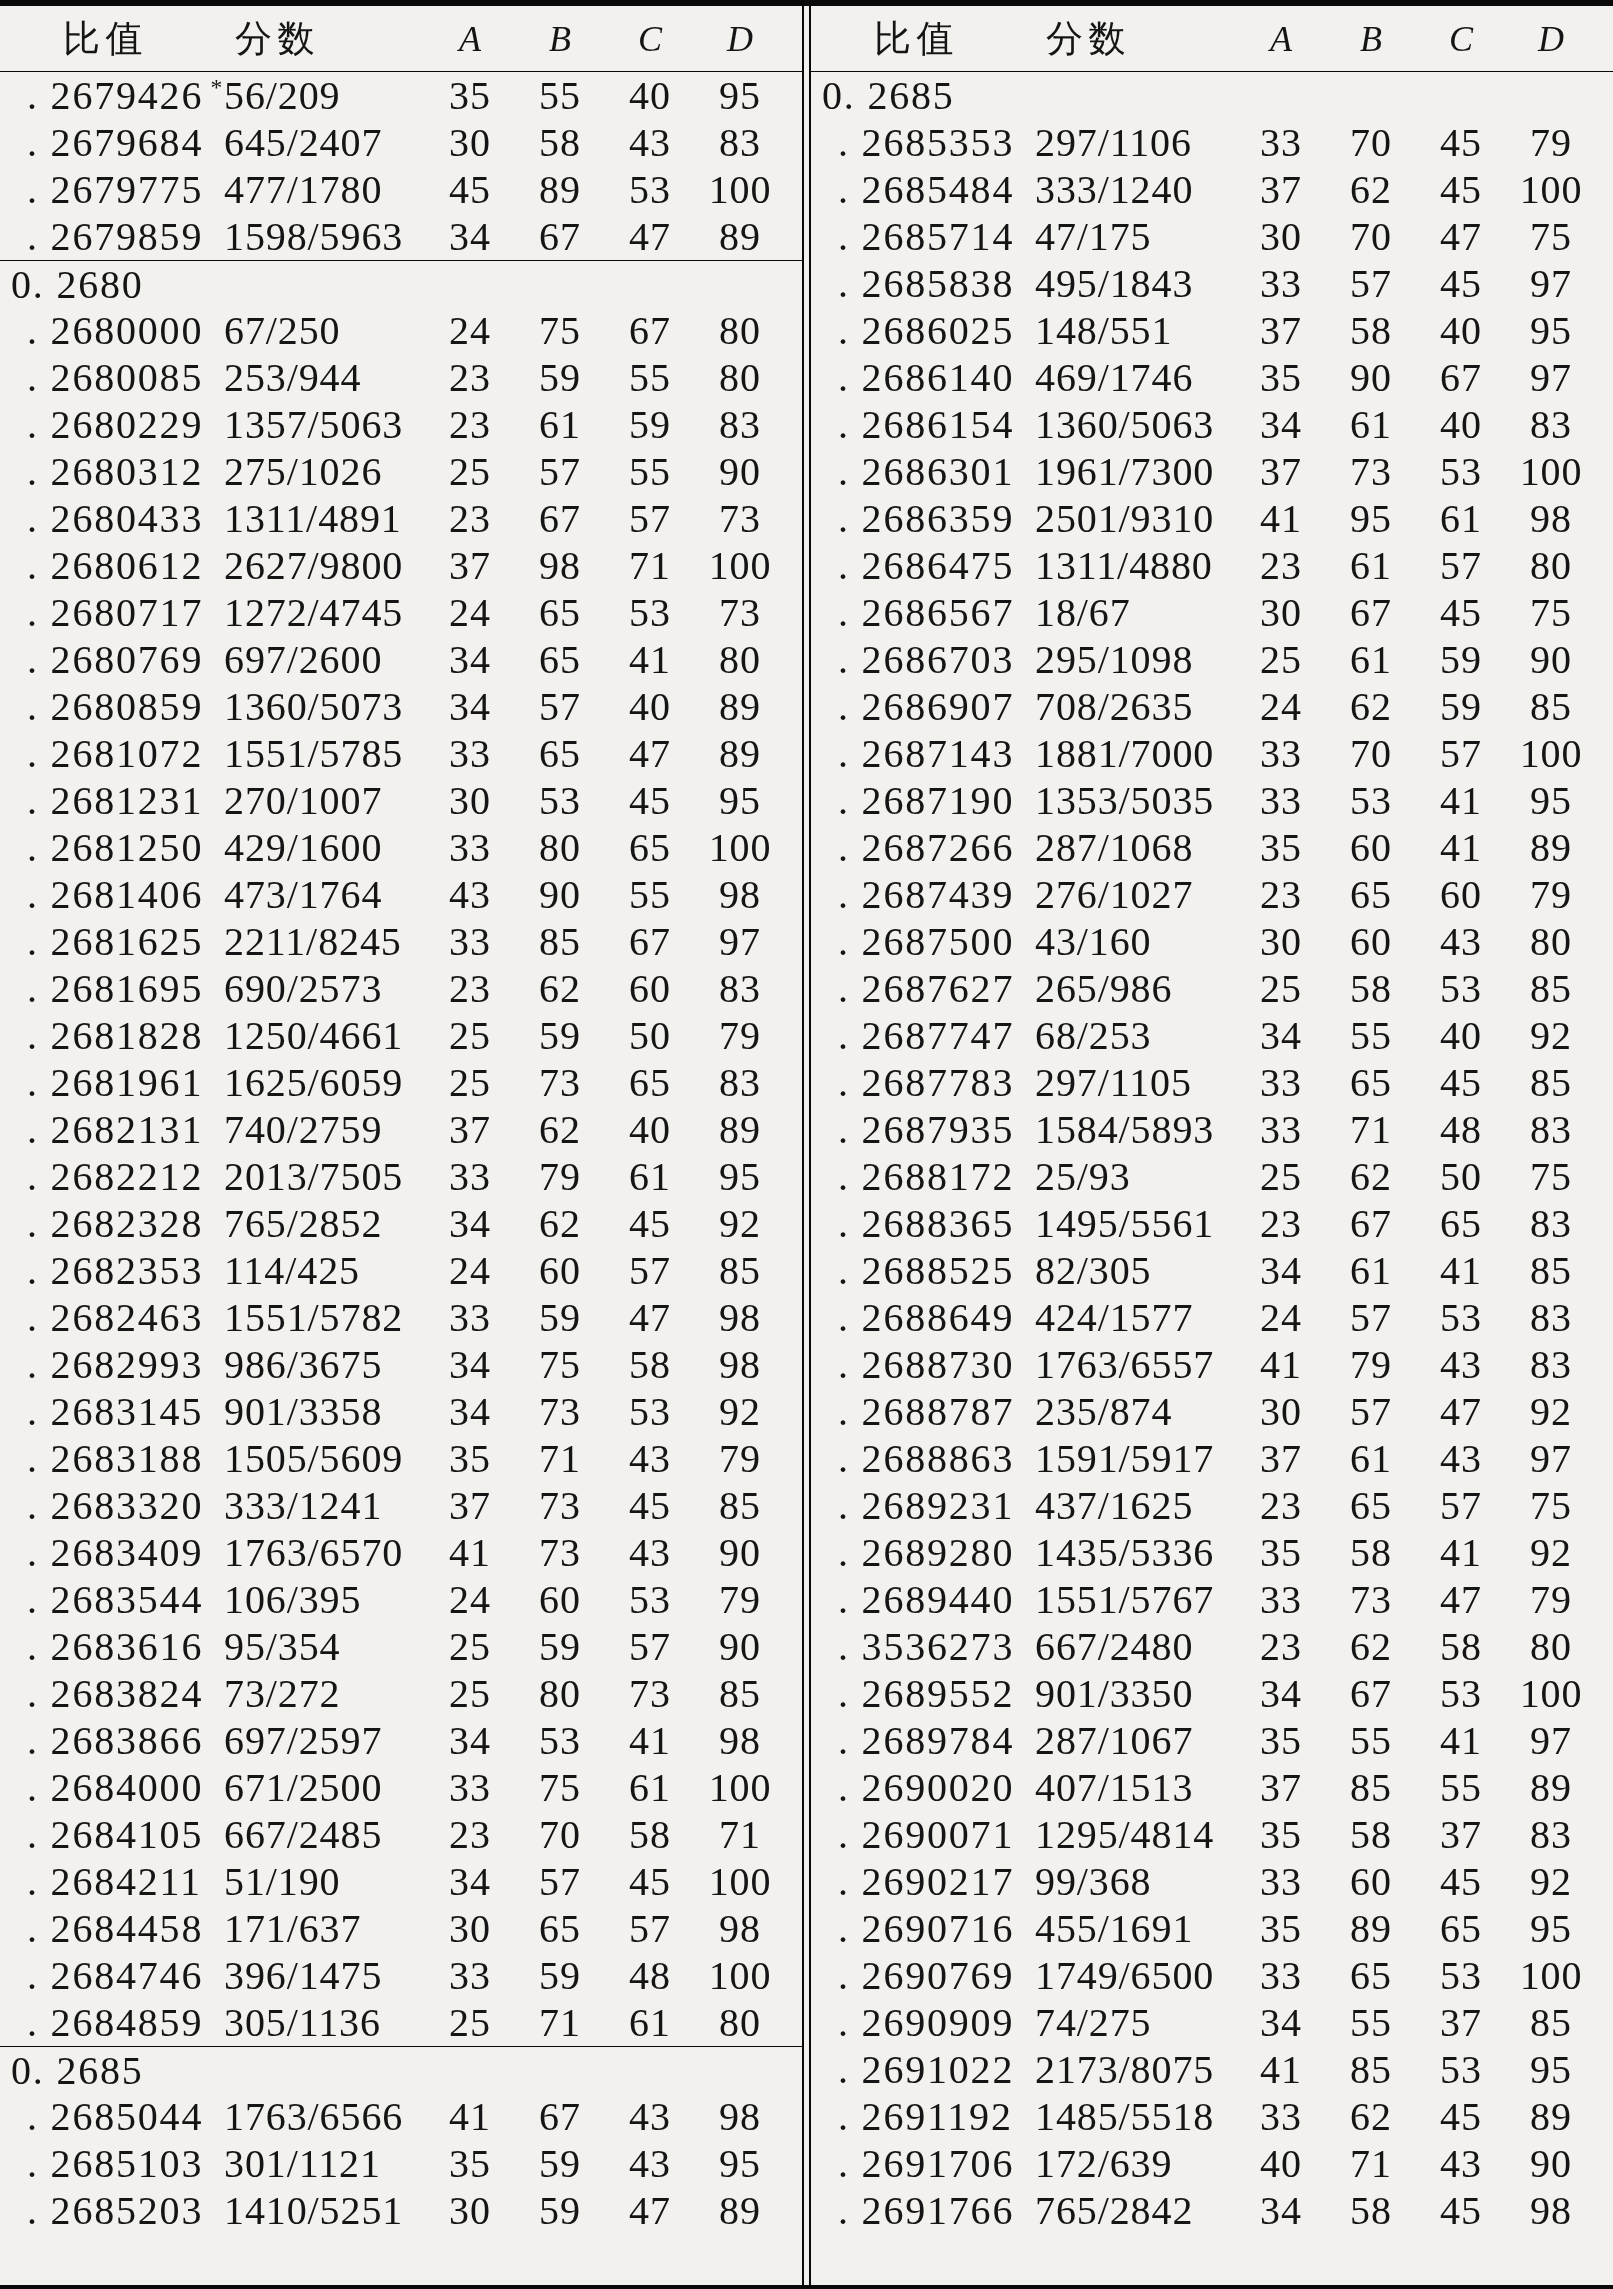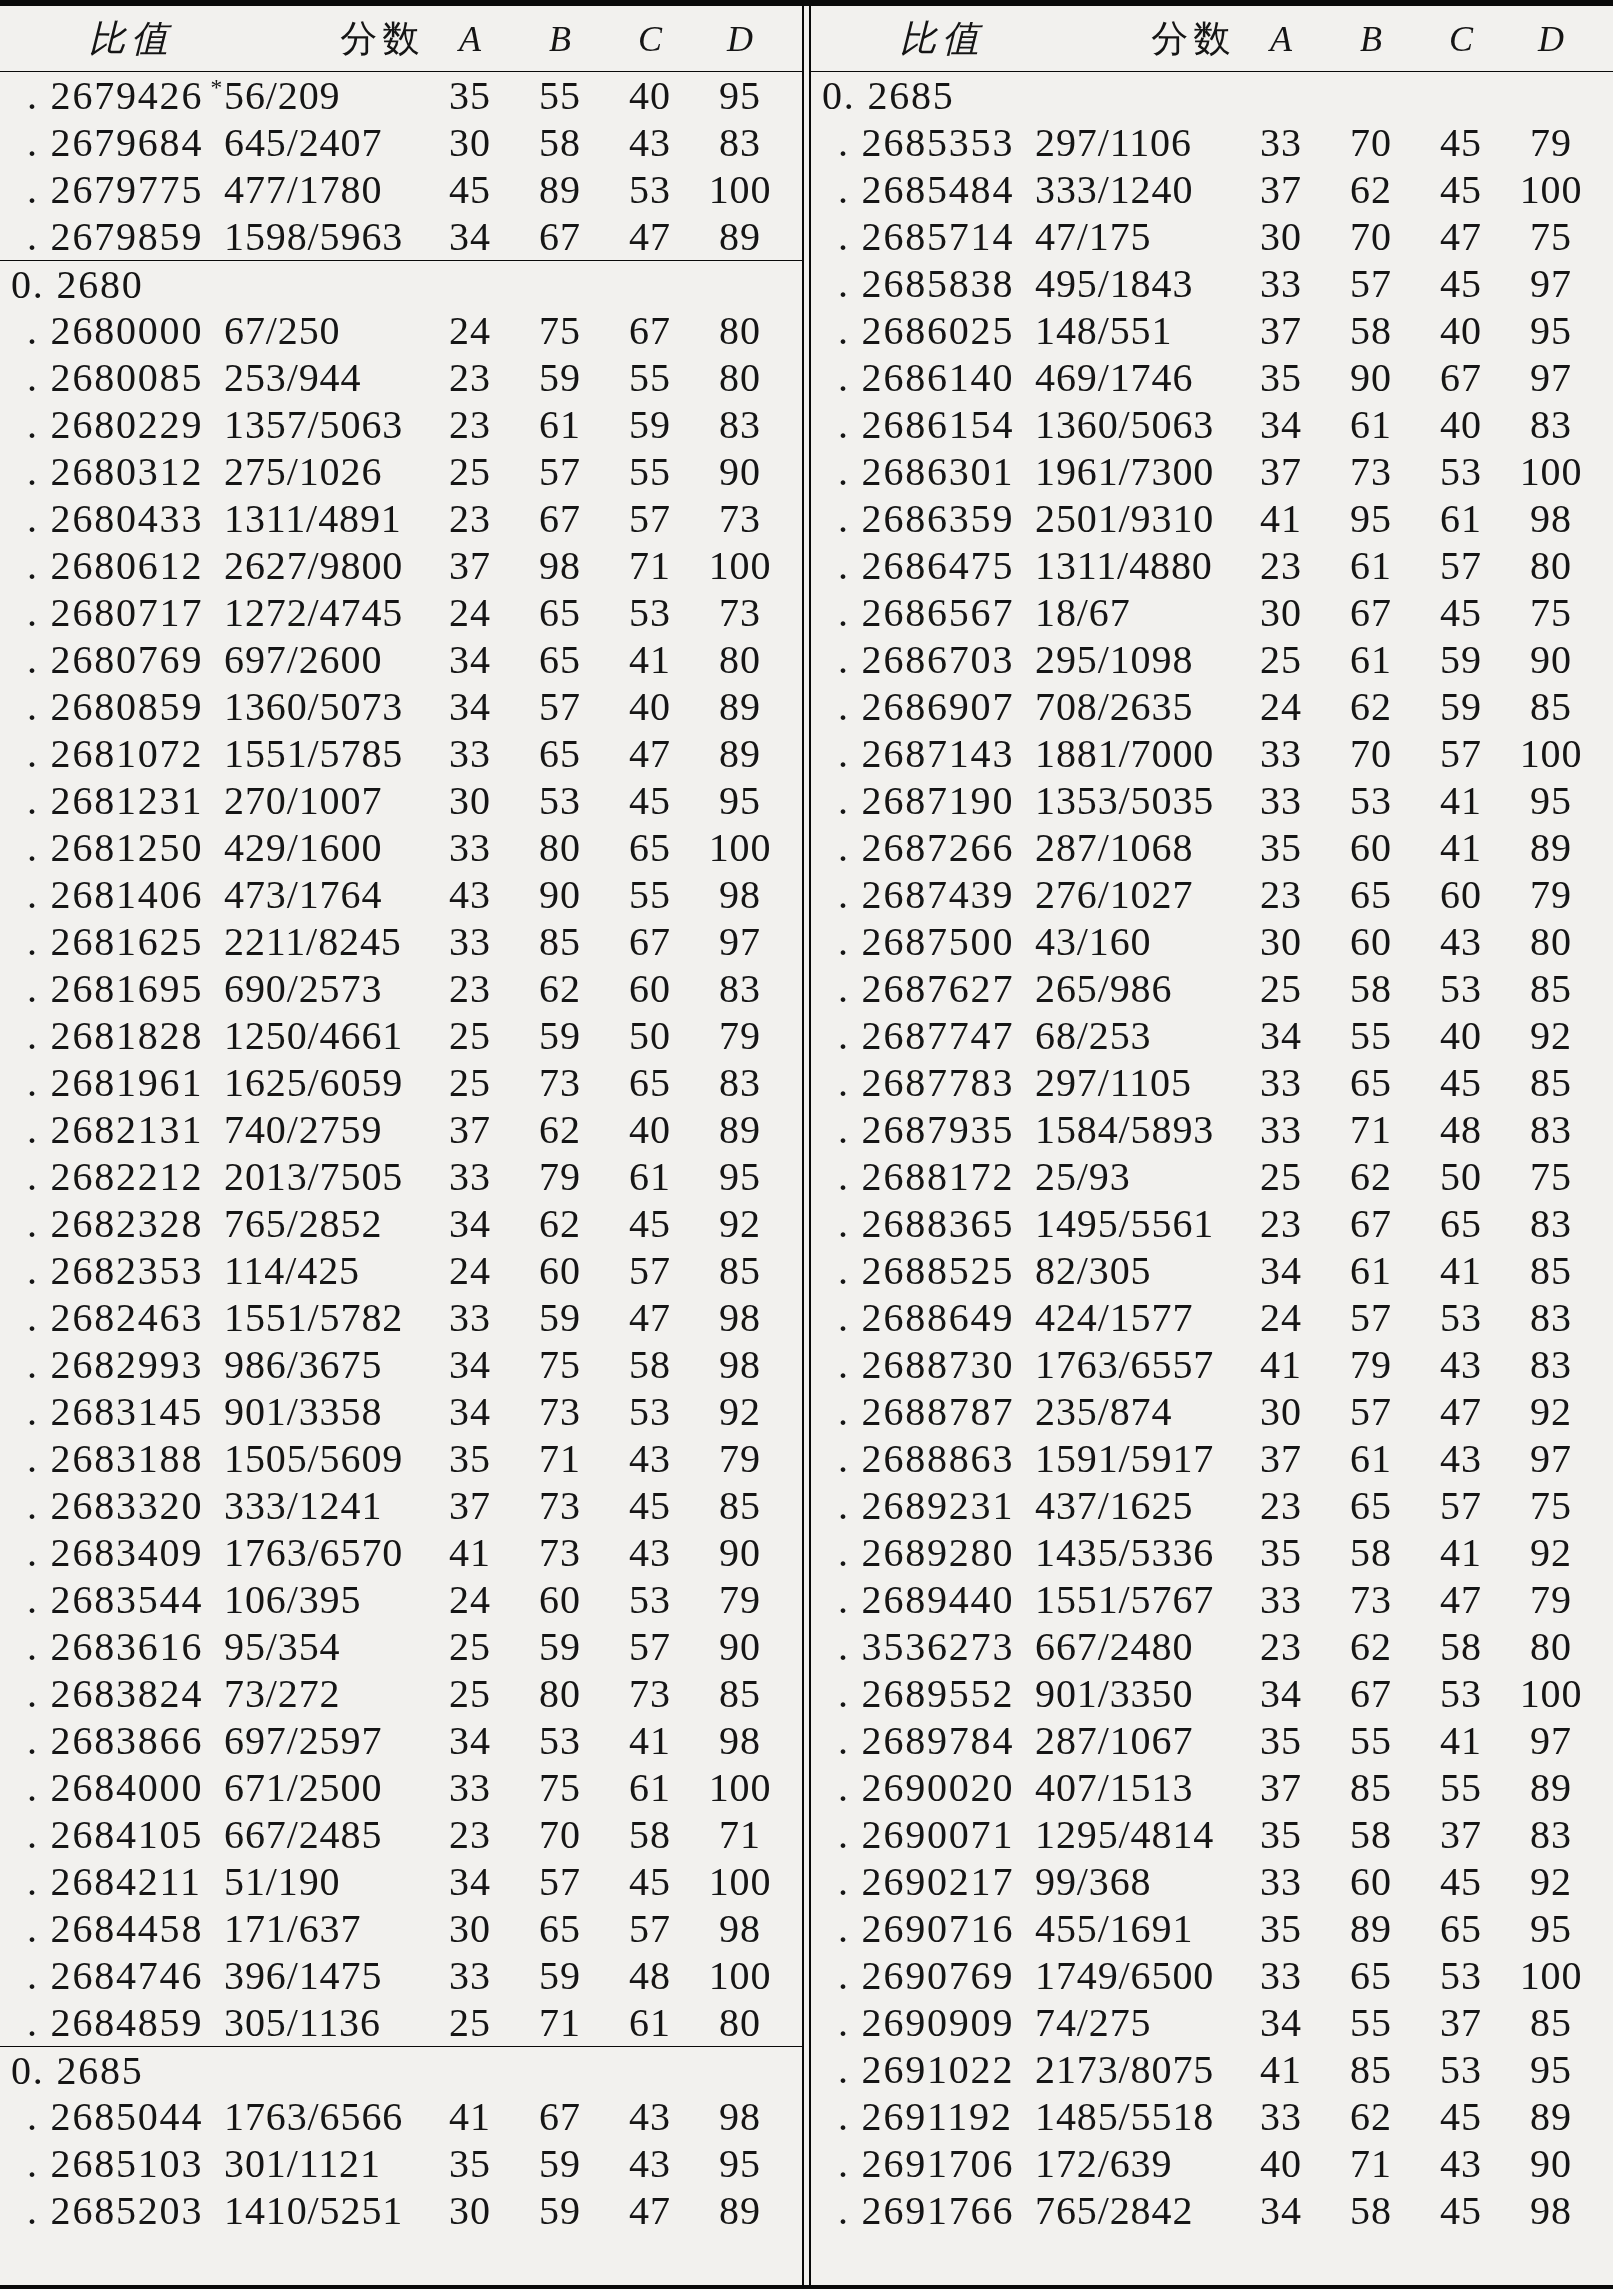--- a/index.html
+++ b/index.html
@@ -30,22 +30,22 @@
   }
   .hdr{
     height:66px;
     box-sizing:border-box;
     border-bottom:1.8px solid #0a0a0a;
     display:grid;
     grid-template-columns:199px 226px 90px 90px 90px 90px;
     align-items:center;
     font-size:37px;
   }
-  .hdr .h-ratio{text-align:center;padding-left:63px;letter-spacing:5.4px;font-style:italic;}
-  .hdr .h-frac {text-align:right;padding-left:36px;letter-spacing:5.4px;}
+  .hdr .h-ratio{padding-left:63px;letter-spacing:5.4px;}
+  .hdr .h-frac {text-align:left;padding-left:36px;letter-spacing:5.4px;}
   .hdr .h-abcd {text-align:center;font-style:italic;font-size:36px;}
   .rows{flex:1;display:flex;flex-direction:column;}
   .row{
     height:47px;
     box-sizing:border-box;
     display:grid;
     grid-template-columns:199px 226px 90px 90px 90px 90px;
     align-items:center;
     font-size:40px;
     line-height:47px;

